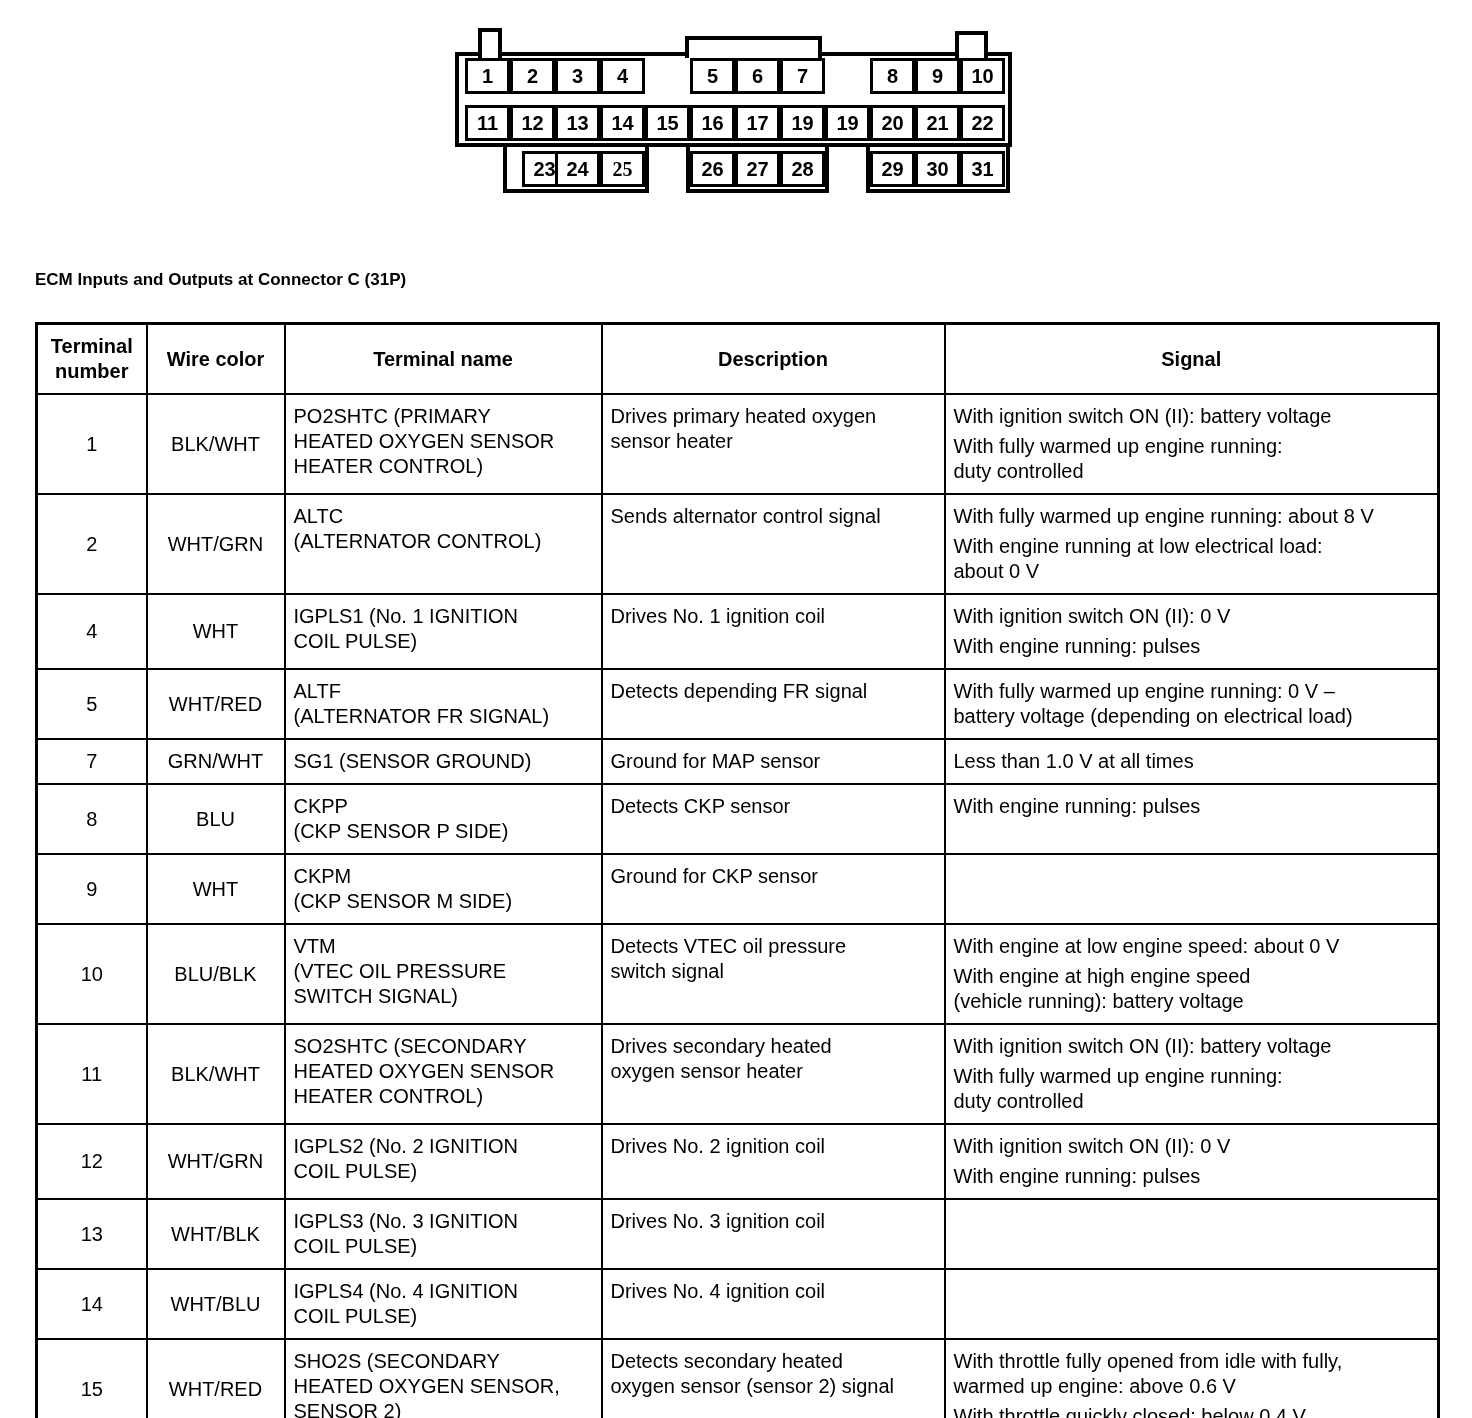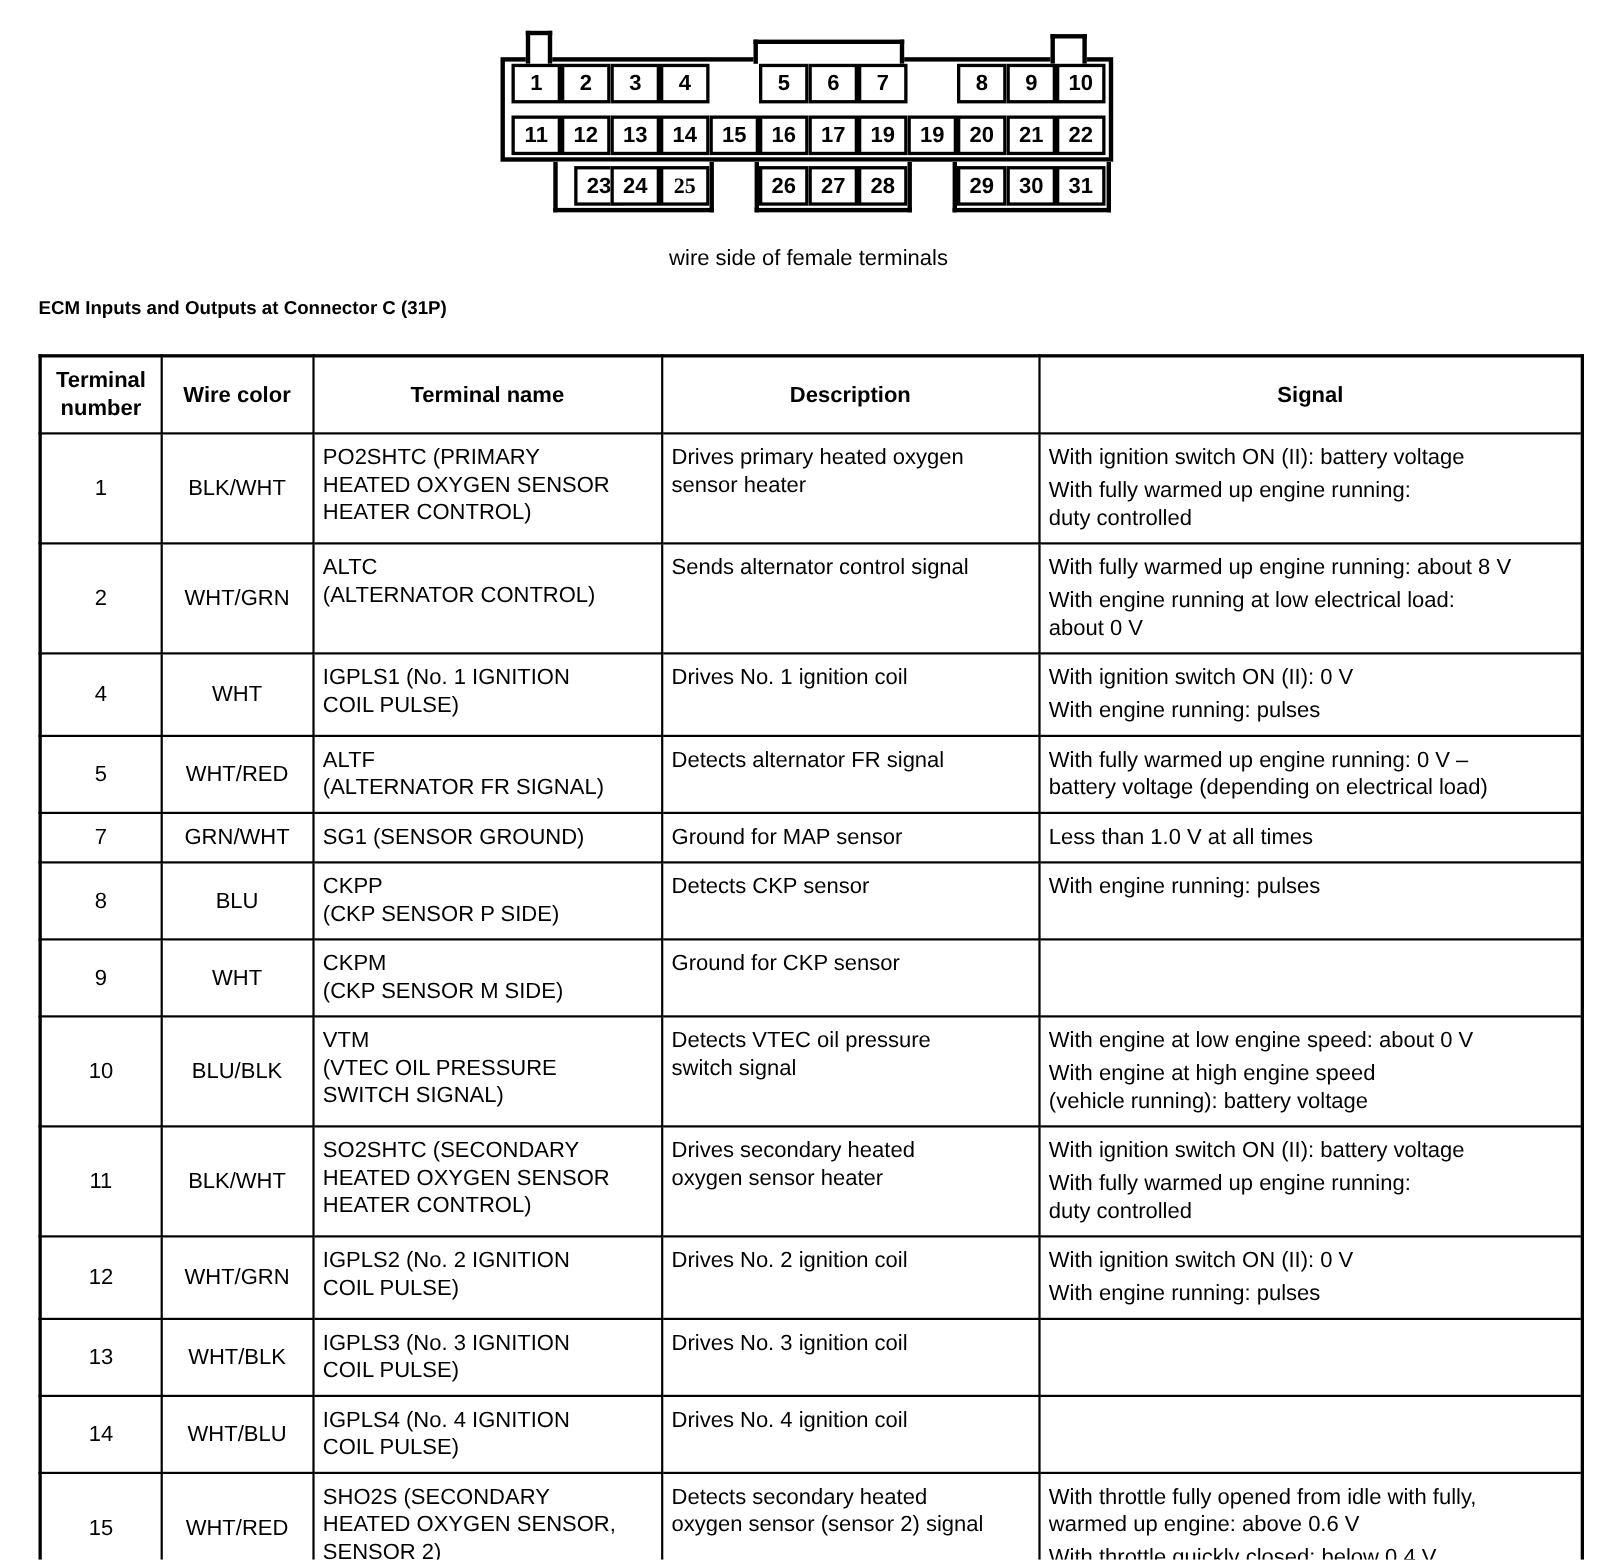--- a/index.html
+++ b/index.html
@@ -79,21 +79,20 @@
         <div class="pin" style="left: 145px; top: 123px; font-family: Liberation Serif, serif;">25</div>
         <div class="pin" style="left: 235px; top: 123px;">26</div>
         <div class="pin" style="left: 280px; top: 123px;">27</div>
         <div class="pin" style="left: 325px; top: 123px;">28</div>
         <div class="pin" style="left: 415px; top: 123px;">29</div>
         <div class="pin" style="left: 460px; top: 123px;">30</div>
         <div class="pin" style="left: 505px; top: 123px;">31</div>
       </div>
   </div>
 
-  <div class="caption">wire side of female terminals</div>
 
   <div class="title">ECM Inputs and Outputs at Connector C (31P)</div>
 
   <table class="pinout">
     <colgroup>
       <col style="width:110px">
       <col style="width:138px">
       <col style="width:317px">
       <col style="width:343px">
       <col style="width:494px">
@@ -170,21 +169,21 @@
           </td>
         </tr>
         <tr>
           <td class="c">5</td>
           <td class="c">WHT/RED</td>
           <td class="t">
             <div>ALTF</div>
             <div>(ALTERNATOR FR SIGNAL)</div>
           </td>
           <td class="t">
-            <div>Detects alternator FR signal</div>
+            <div>Detects depending FR signal</div>
           </td>
           <td class="t">
             <div class="para">
               <div>With fully warmed up engine running: 0 V –</div>
               <div>battery voltage (depending on electrical load)</div>
             </div>
           </td>
         </tr>
         <tr>
           <td class="c">7</td>

